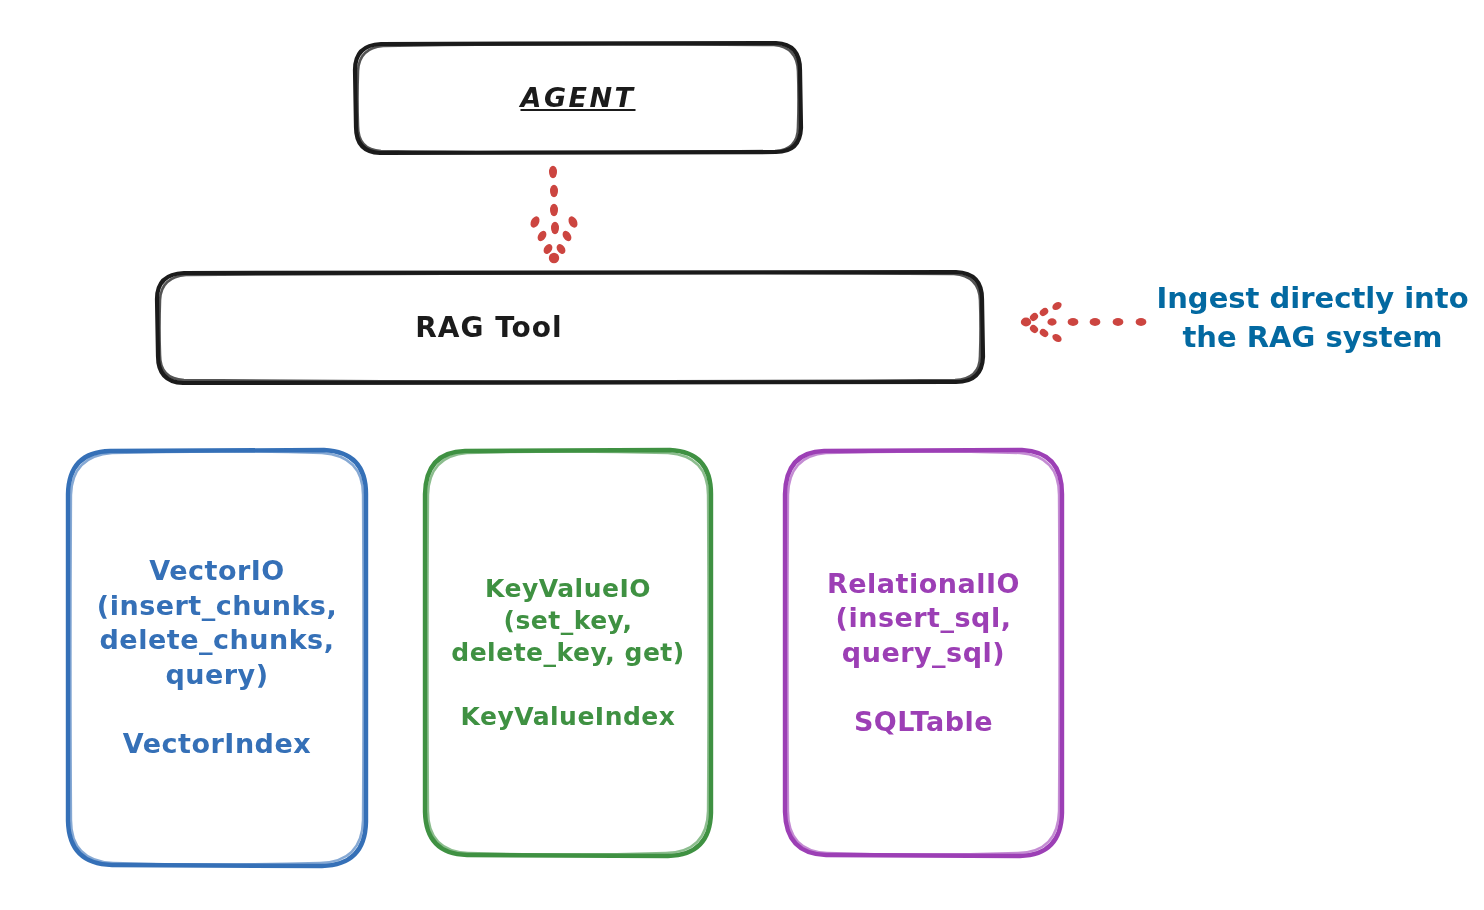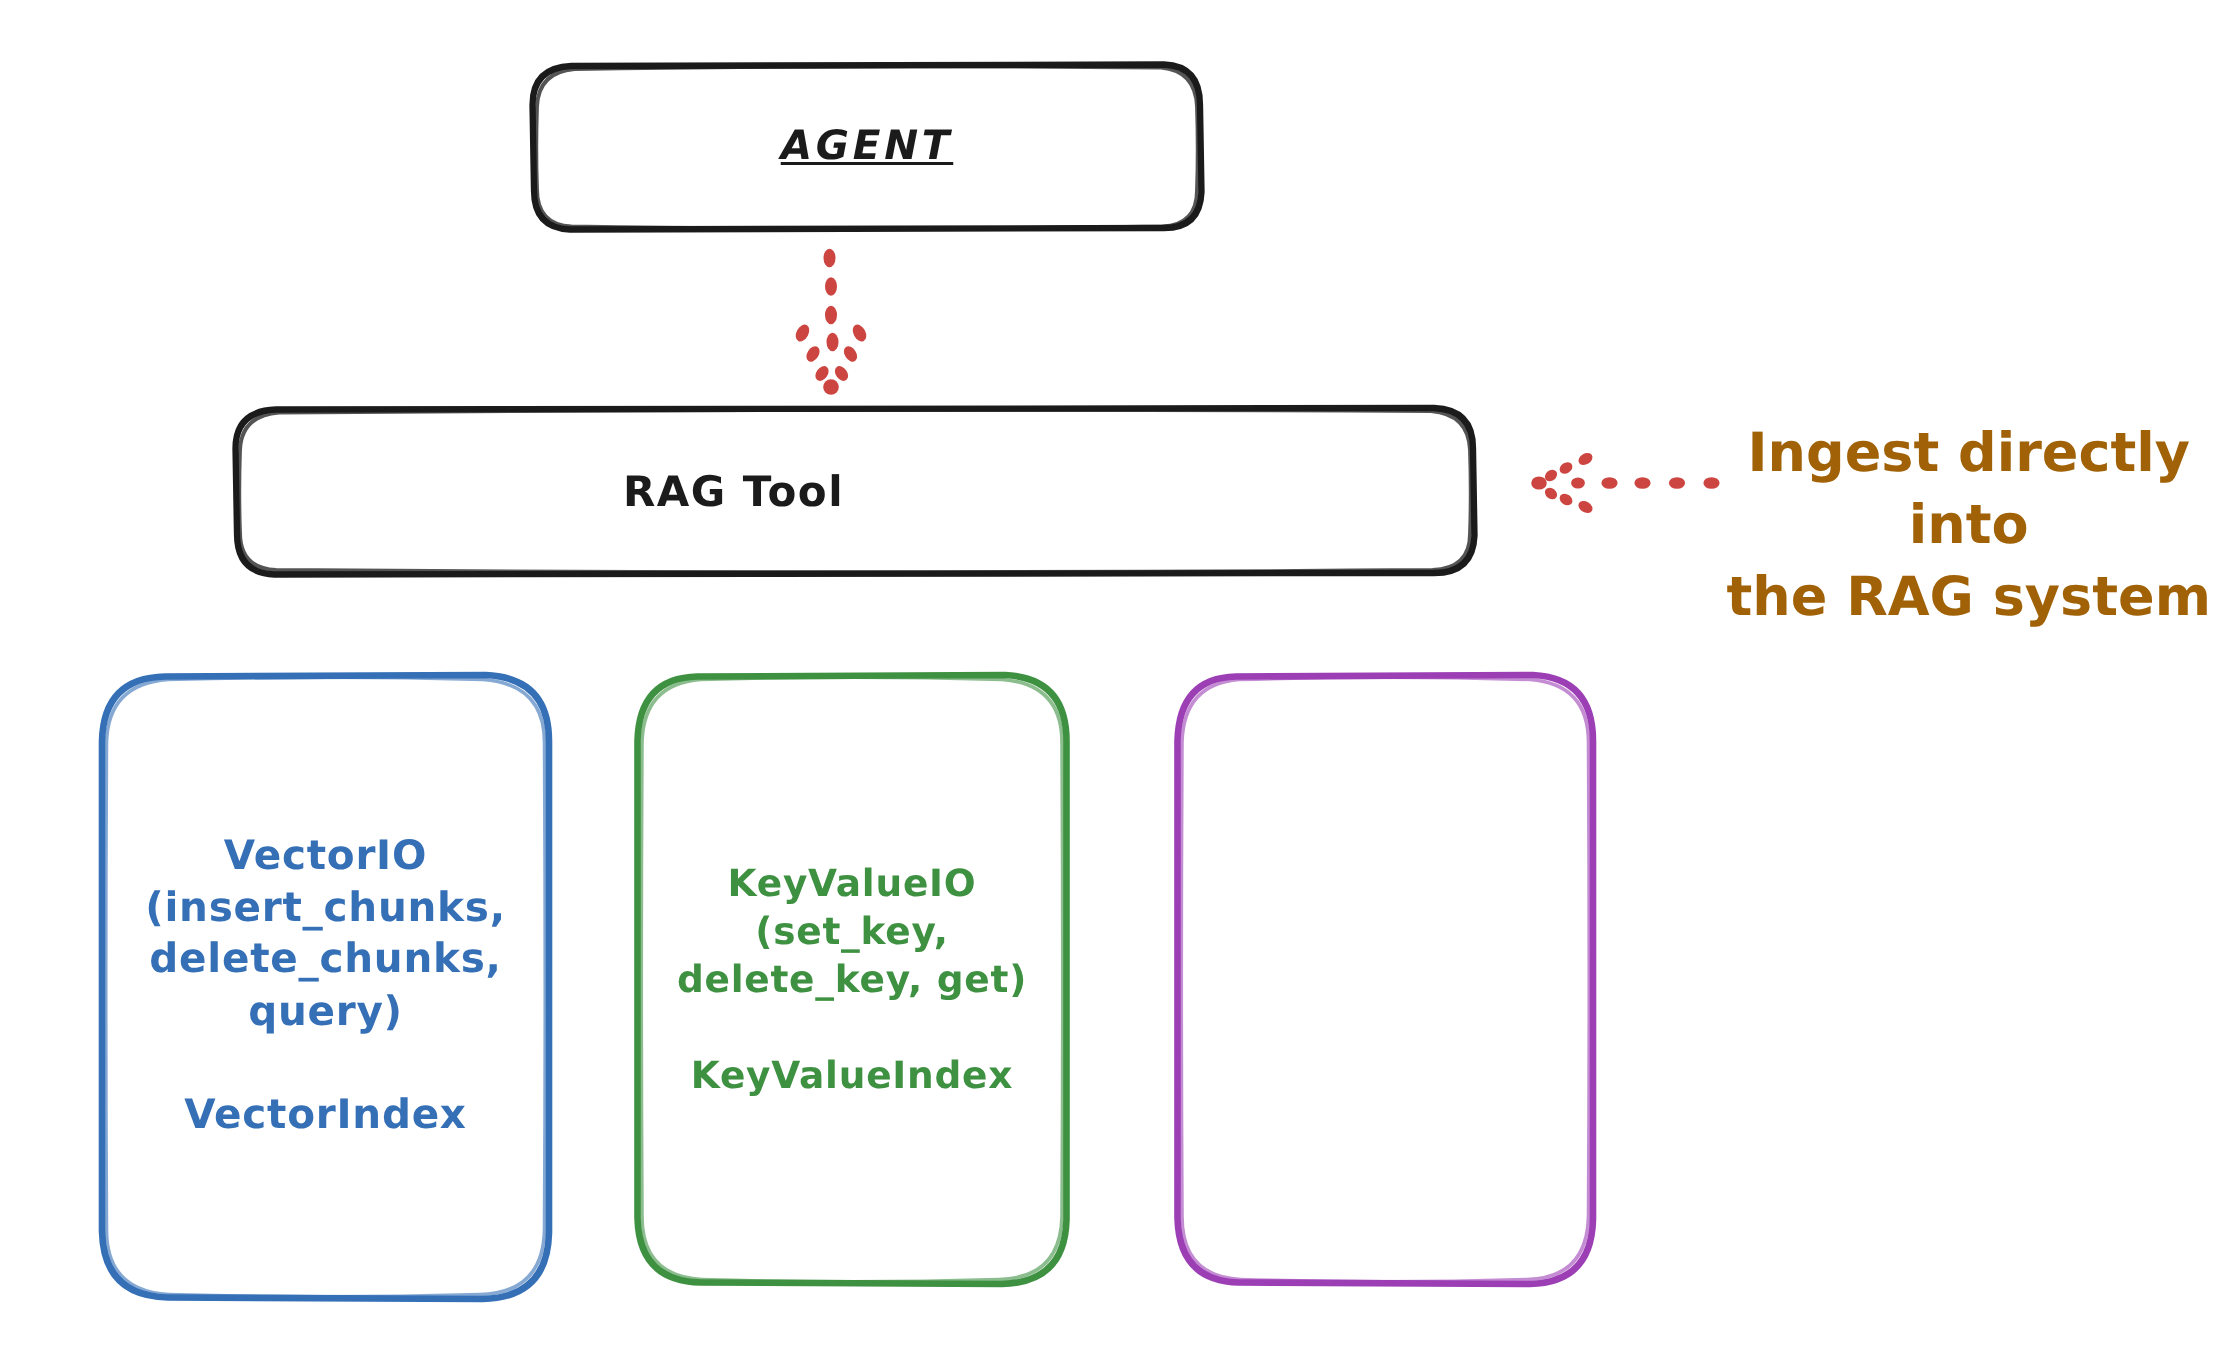--- a/index.html
+++ b/index.html
@@ -98,22 +98,22 @@
     font-size: 27px;
     font-weight: 600;
   }
 
   
   #ingest-note {
     position: absolute;
     left: 1150px;
     top: 279px;
     width: 325px;
-    color: #a16207;
-    font-size: 36px;
+    color: #0369a1;
+    font-size: 29px;
     font-weight: 600;
     line-height: 1.33;
     text-align: center;
     white-space: pre-line;
     font-family: "DejaVu Sans", sans-serif;
   }
 </style>
 </head>
 <body>
 
@@ -203,17 +203,24 @@
   </div>
 
   <div class="node-box" id="keyvalueio-box">
     <div class="node-label">KeyValueIO
 (set_key,
 delete_key, get)
 
 KeyValueIndex</div>
   </div>
 
+  <div class="node-box" id="relationalio-box">
+    <div class="node-label">RelationalIO
+(insert_sql,
+query_sql)
+
+SQLTable</div>
+  </div>
 
   <div id="ingest-note">Ingest directly into
 the RAG system</div>
 
 </div>
 
 </body></html>

